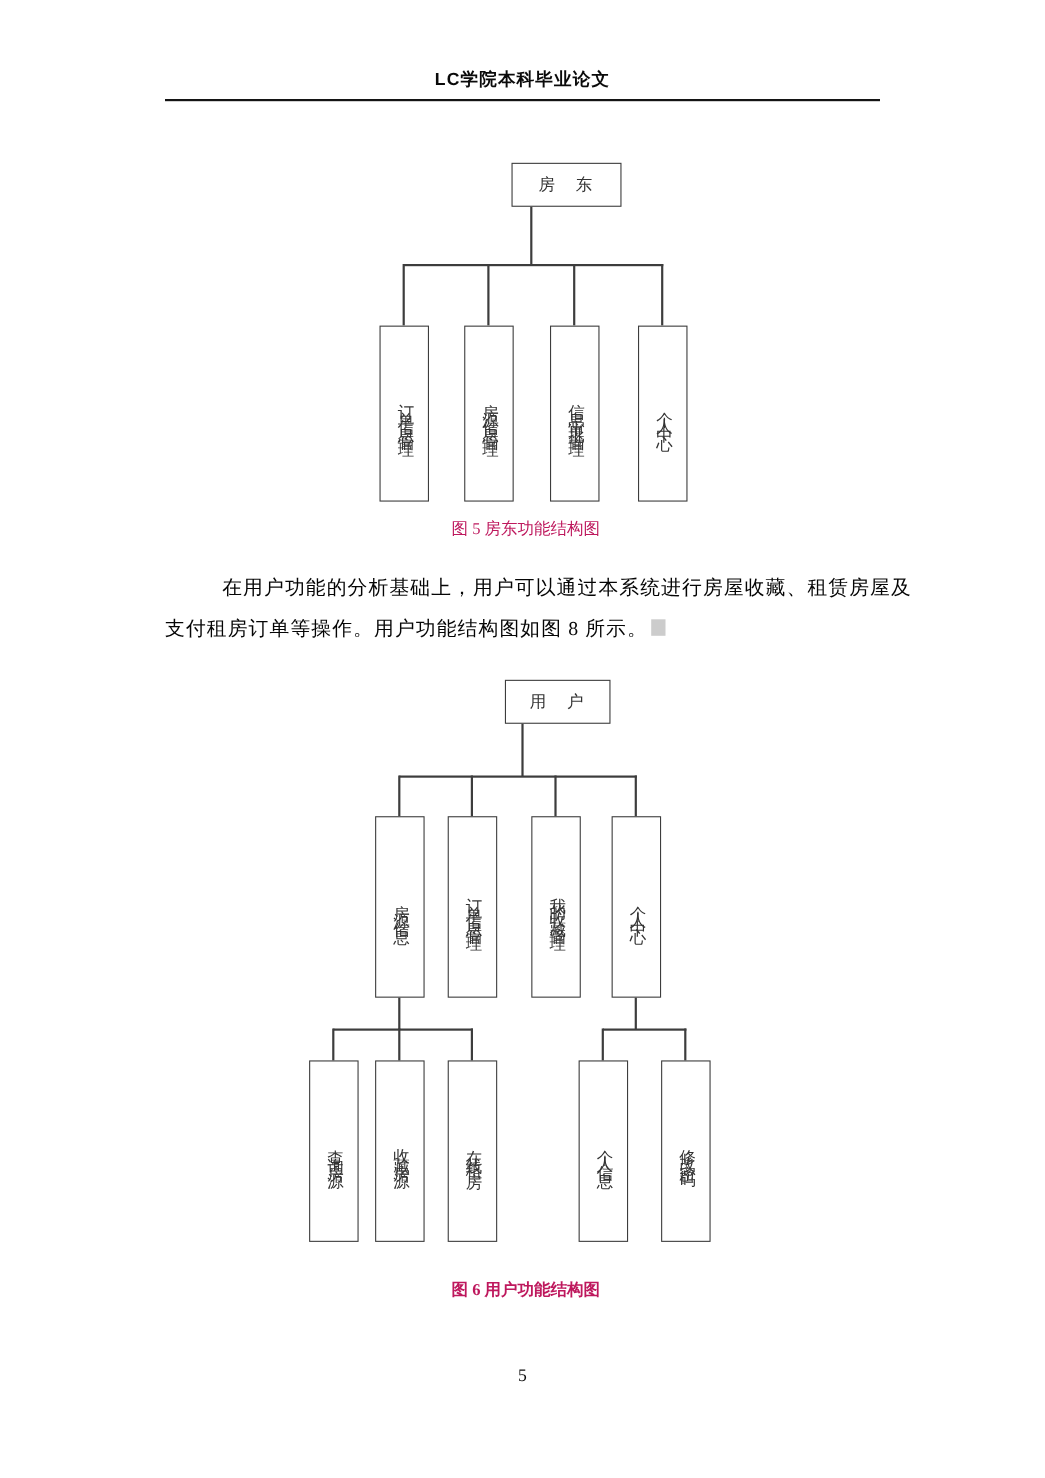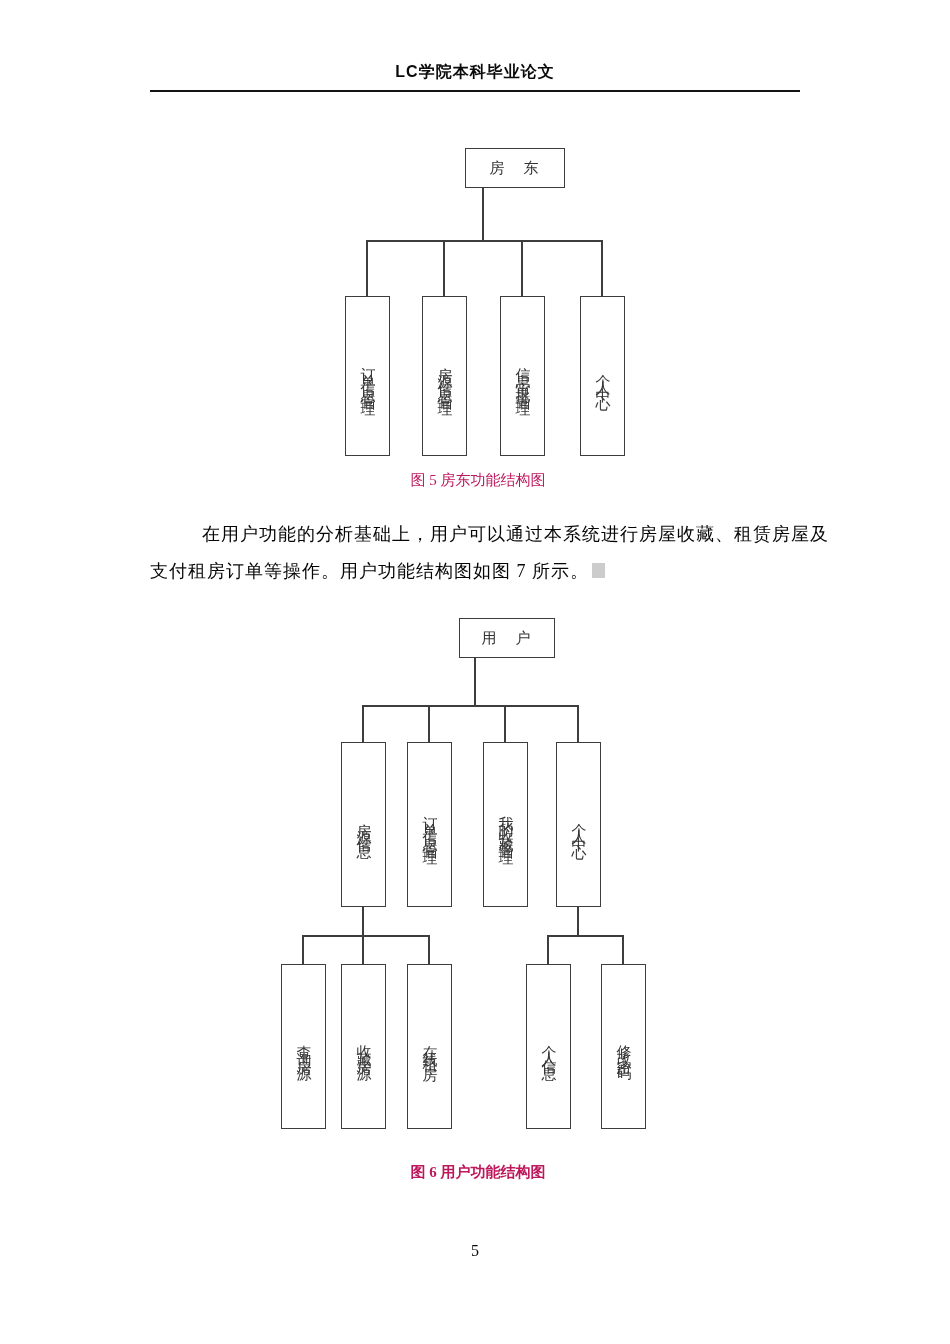--- a/index.html
+++ b/index.html
@@ -87,21 +87,21 @@
 
   <div class="node node-v" style="left:345px; top:296px; width:45px; height:160px;">订单信息管理</div>
   <div class="node node-v" style="left:422px; top:296px; width:45px; height:160px;">房源信息管理</div>
   <div class="node node-v" style="left:500px; top:296px; width:45px; height:160px;">信息审批管理</div>
   <div class="node node-v" style="left:580px; top:296px; width:45px; height:160px;">个人中心</div>
 
   <div class="caption" style="top:471px;">图 5 房东功能结构图</div>
 
   <div class="para-line" style="left:186px; top:522px;margin-left:16px;">在用户功能的分析基础上，用户可以通过本系统进行房屋收藏、租赁房屋及</div>
   <div class="para-line" style="left:150px; top:559px;">
-    <span>支付租房订单等操作。用户功能结构图如图 7 所示。</span><span class="mark"></span>
+    <span>支付租房订单等操作。用户功能结构图如图 8 所示。</span><span class="mark"></span>
   </div>
 
   <div class="node node-root" style="left:427px; top:618px; width:96px; height:40px;">用　户</div>
 
   <div class="line line-v" style="left:474px; top:658px; height:48px;"></div>
   <div class="line line-h" style="left:363px; top:705px; width:216px;"></div>
   <div class="line line-v" style="left:362px; top:705px; height:38px;"></div>
   <div class="line line-v" style="left:428px; top:705px; height:38px;"></div>
   <div class="line line-v" style="left:504px; top:705px; height:38px;"></div>
   <div class="line line-v" style="left:577px; top:705px; height:38px;"></div>

